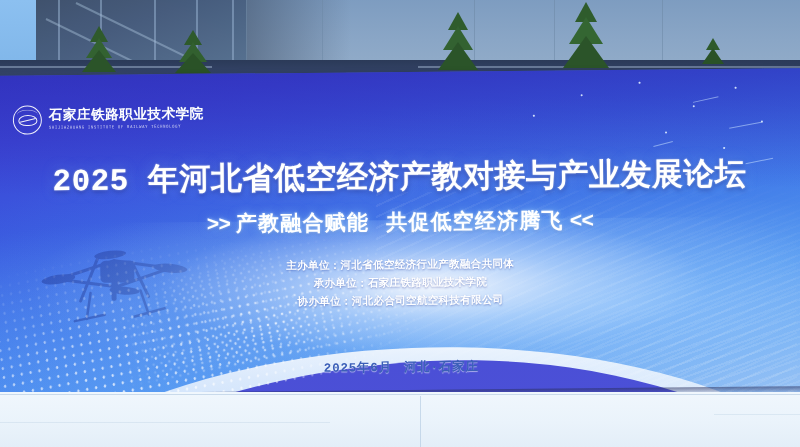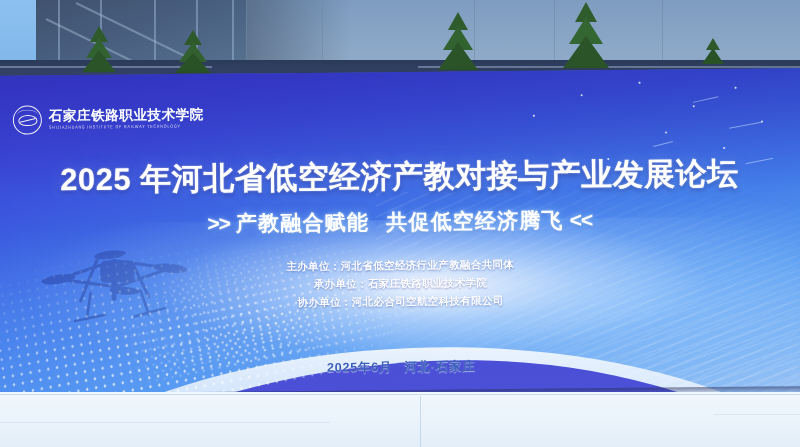--- a/index.html
+++ b/index.html
@@ -11,20 +11,21 @@
   body {
     font-family: "Liberation Sans", "DejaVu Sans", sans-serif;
   }
 
   #scene {
     position: relative;
     width: 800px;
     height: 447px;
     overflow: hidden;
     background: #d946ef;
+    font-family: Liberation Mono, monospace;
   }
 
   
   .env {
     position: absolute;
     left: 0; top: 0;
     width: 800px; height: 86px;
     overflow: hidden;
   }
   .sky {

